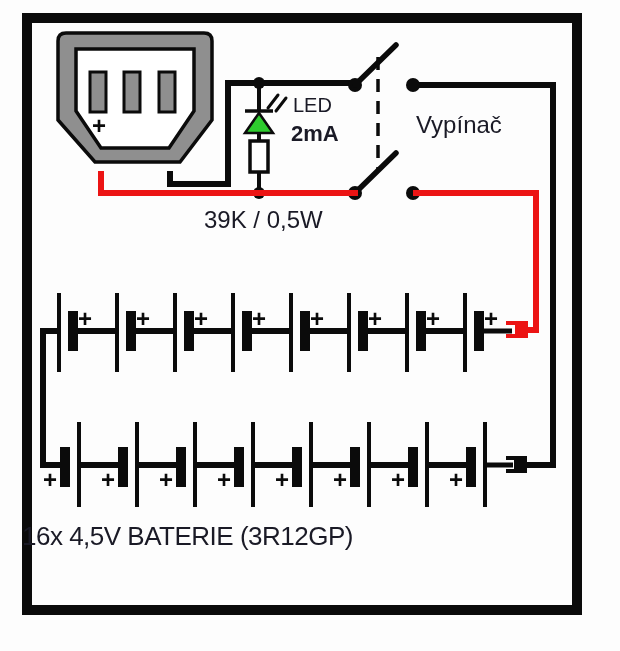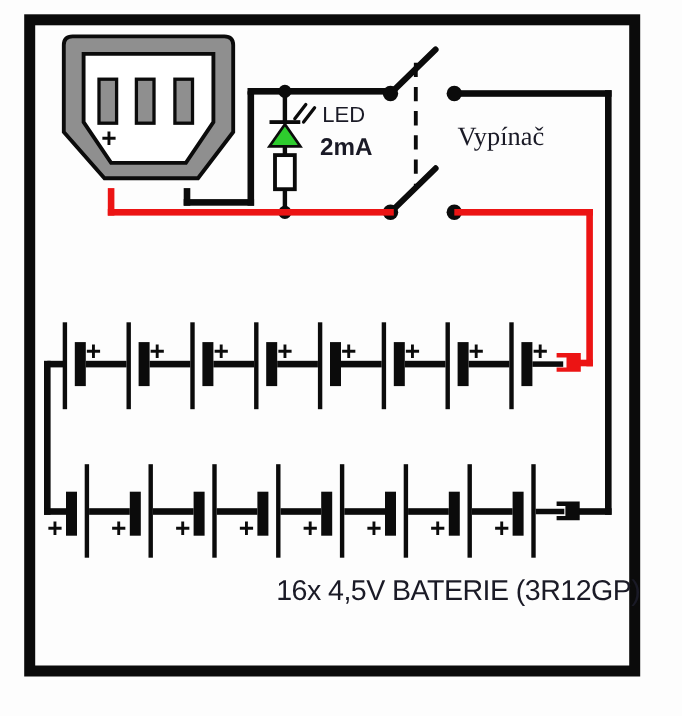--- a/index.html
+++ b/index.html
@@ -13,22 +13,22 @@
   svg text.plus {
     font-family:"Liberation Sans", sans-serif; font-weight:bold;
     font-size:24px; fill:#0b0b0b; text-anchor:middle;
   }
   .label {
     position:absolute; color:#1a1a26; white-space:nowrap; line-height:1.1;
   }
   .label-led     { left:293px; top:94px;  font-size:20px; }
   .label-current { left:291px; top:122px; font-size:22px;font-weight:bold; }
   .label-res     { left:204px; top:207px; font-size:24px; }
-  .label-switch  { left:416px; top:112px; font-size:24px;font-family:Liberation Serif, serif; }
-  .label-batt    { left:22px;  top:522px; width:560px; text-align:right;
+  .label-switch  { left:416px; top:112px; font-size:24px; }
+  .label-batt    { left:22px;  top:522px; width:560px; text-align:left;
                    font-size:26px; letter-spacing:-0.5px; }
 </style>
 </head>
 <body>
 
 <div id="canvas">
 
   <svg id="schematic" width="620" height="651" viewBox="0 0 620 651">
 
     <rect x="27" y="18" width="550" height="592" class="ink-stroke" stroke-width="10"></rect>
@@ -199,16 +199,17 @@
 
     <path d="M506 456 L527 456 L527 473 L506 473 L506 469 L514 469 L514 460 L506 460 Z" fill="#0b0b0b"></path>
     <g fill="#0b0b0b">
       <rect x="484" y="328.5" width="28" height="5"></rect>
       <rect x="487" y="462.5" width="26" height="5"></rect>
     </g>
   </svg>
 
   <div class="label label-led">LED</div>
   <div class="label label-current">2mA</div>
+  <div class="label label-res">39K / 0,5W</div>
   <div class="label label-switch">Vypínač</div>
   <div class="label label-batt">16x 4,5V BATERIE (3R12GP)</div>
 
 </div>
 
 </body></html>

